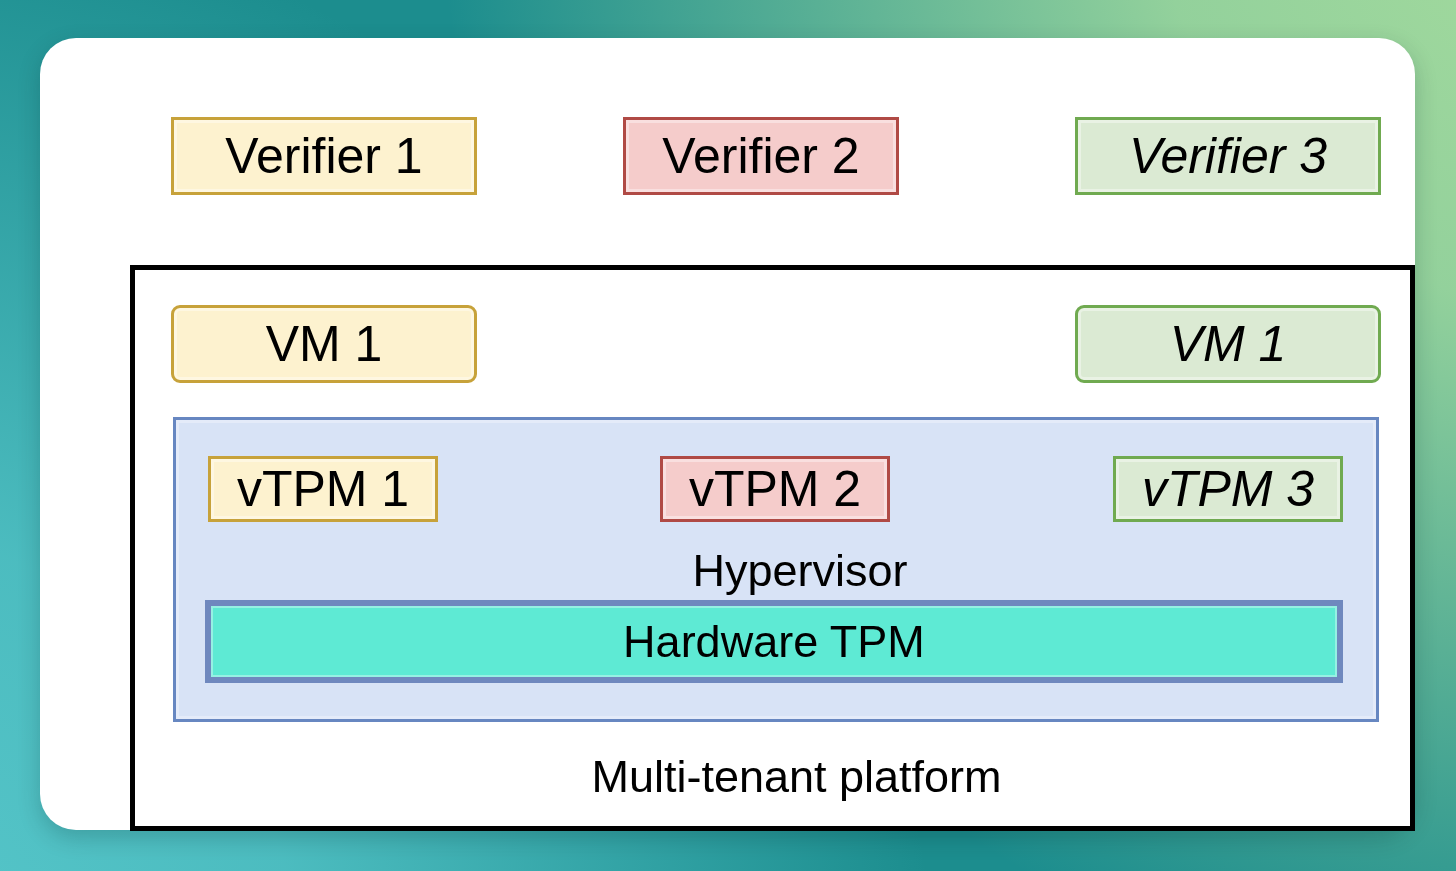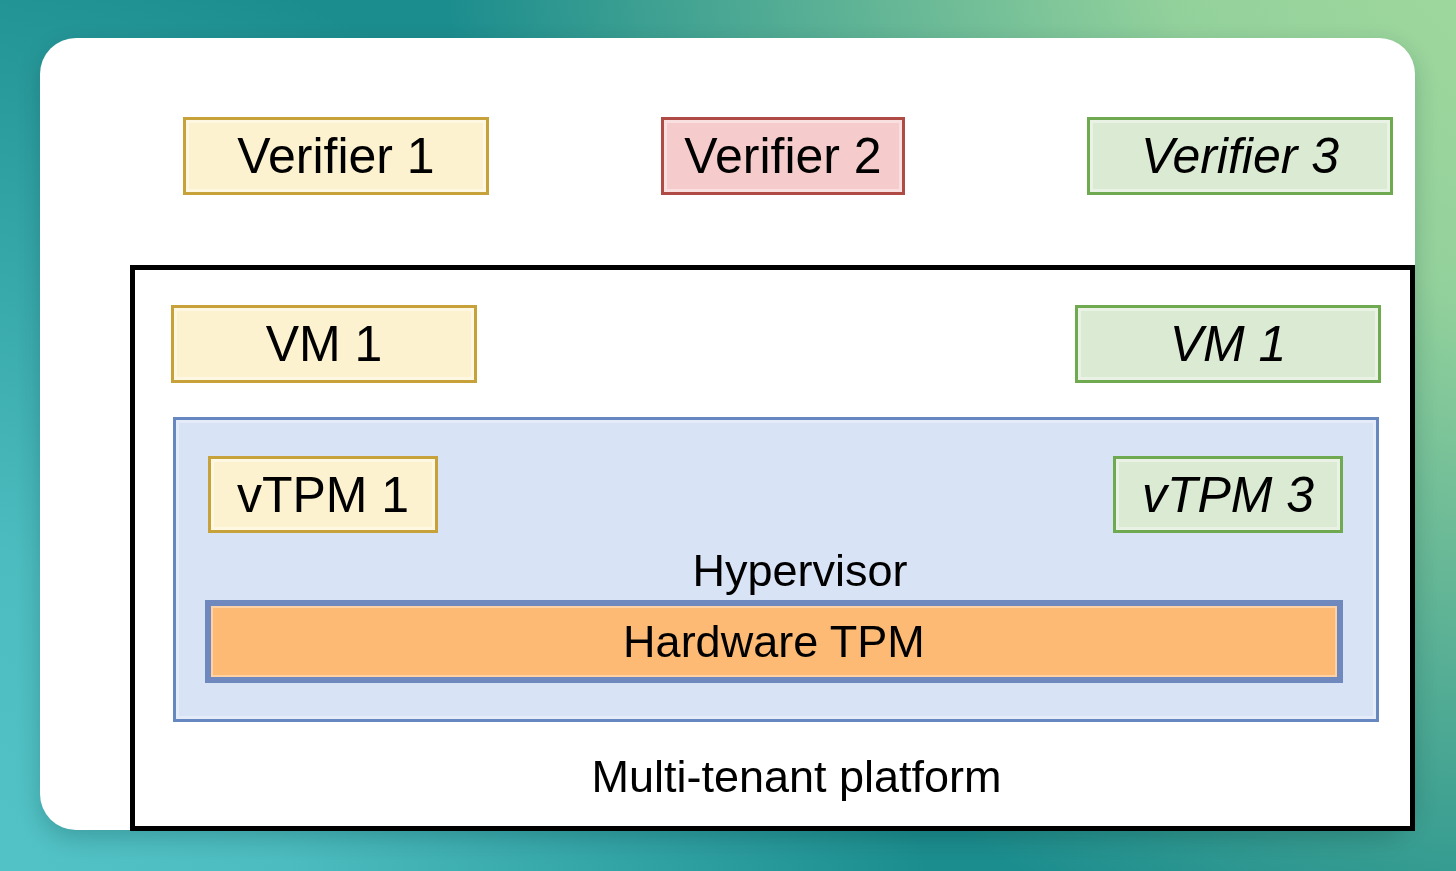--- a/index.html
+++ b/index.html
@@ -79,45 +79,45 @@
   }
 
   .hw-tpm {
     position: absolute;
     left: 165px;
     top: 562px;
     width: 1138px;
     height: 83px;
     box-sizing: border-box;
     border: 6px solid #6f88be;
-    background: #fdba74;
+    background: #5eead4;
     box-shadow: inset 0 0 0 2px rgba(255, 255, 255, 0.35);
     font-size: 45px;
   }
 
   .floating-label {
     position: absolute;
     display: flex;
     align-items: center;
     justify-content: center;
     font-size: 45px;
     line-height: 1;
     white-space: nowrap;
     padding-left: 24px;
   }
 
   
   .col-1 { left: 131px;  width: 306px; }
-  .col-2 { left: 609px;  width: 244px; }
+  .col-2 { left: 583px;  width: 276px; }
   .col-3 { left: 1035px; width: 306px; }
 
-  .row-verifier { top: 79px;  height: 78px; margin-left: 12px; }
-  .row-vm       { top: 267px; height: 78px; }
+  .row-verifier { top: 79px;  height: 78px; }
+  .row-vm       { top: 267px; height: 78px; border-radius: 9px; }
 
-  .vtpm { top: 418px; height: 77px; }
+  .vtpm { top: 418px; height: 66px; }
   .vtpm-1 { left: 168px;  width: 230px; }
   .vtpm-2 { left: 620px;  width: 230px; }
   .vtpm-3 { left: 1073px; width: 230px; }
 
   .hypervisor-label { left: 133px; width: 1206px; top: 508px; height: 48px; }
   .platform-label   { left: 90px;  width: 1285px; top: 712px; height: 52px; }
 </style>
 </head>
 <body>
 
@@ -129,20 +129,21 @@
     <div class="box leaf c-green row-verifier col-3">Verifier 3</div>
 
     <div class="platform"></div>
 
     <div class="box leaf c-yellow row-vm col-1">VM 1</div>
     <div class="box leaf c-green row-vm col-3">VM 1</div>
 
     <div class="hypervisor"></div>
 
     <div class="box leaf c-yellow vtpm vtpm-1">vTPM 1</div>
+    <div class="box leaf c-red vtpm vtpm-2">vTPM 2</div>
     <div class="box leaf c-green vtpm vtpm-3">vTPM 3</div>
 
     <div class="floating-label hypervisor-label">Hypervisor</div>
 
     <div class="box hw-tpm">Hardware TPM</div>
 
     <div class="floating-label platform-label">Multi-tenant platform</div>
 
   </div>
 </div>

